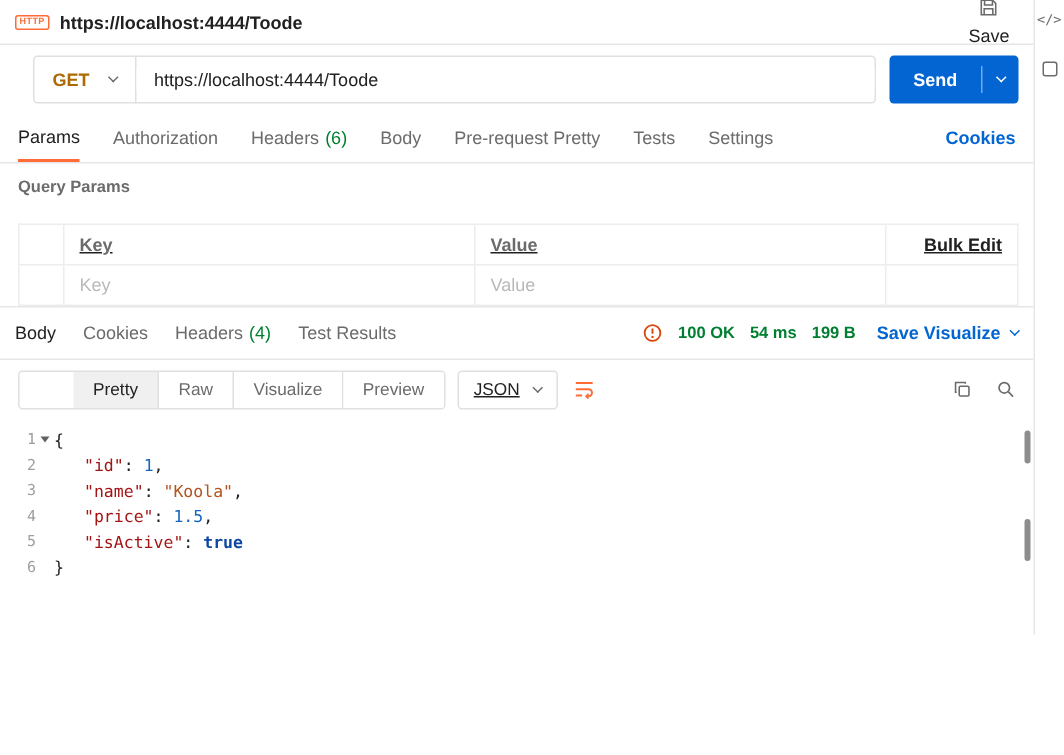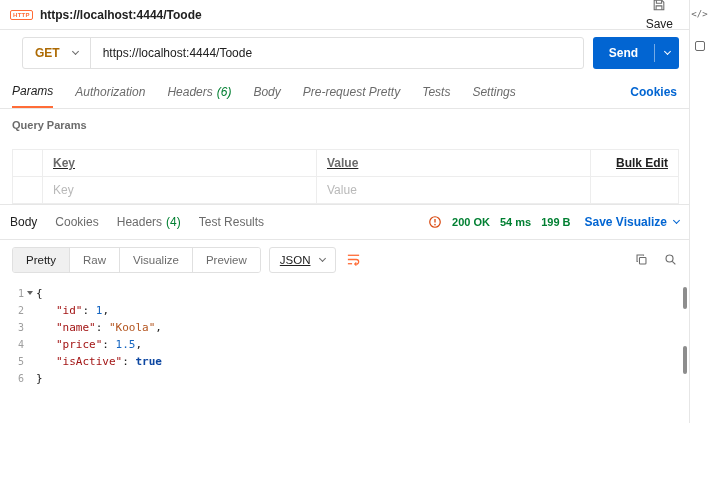--- a/index.html
+++ b/index.html
@@ -66,21 +66,21 @@
   }
   .chev.gray { color:#6b6b6b; }
   .chev.white { color:#fff; }
   .chev.blue { color:#0265d2; }
 
   
   .req-tabs {
     display:flex; align-items:stretch; gap:22px; padding:0 12px;
     height:32px; border-bottom:1px solid #e6e6e6;
   }
-  .req-tab { display:flex; align-items:center; color:#6b6b6b; cursor:pointer; font-size:12px;font-style:italic; }
+  .req-tab { display:flex; align-items:center; color:#6b6b6b; cursor:pointer; font-size:12px; }
   .req-tab.active { color:#212121; border-bottom:2px solid #ff6c37; font-weight:500; }
   .tab-count { color:#007f31; margin-left:4px; }
   .cookies-link { margin-left:auto; align-self:center; color:#0265d2; font-weight:600; font-size:12px; cursor:pointer; text-decoration:none; }
 
   
   .qp-title { margin:10px 12px 6px 12px; font-size:11px; font-weight:600; color:#6b6b6b; }
   .params-table { border-collapse:collapse; width:calc(100% - 22px); margin:12px 10px 0 12px; table-layout:fixed;text-decoration:underline; }
   .params-table th, .params-table td { border:1px solid #ededed; height:27px; padding:0 10px; text-align:left; }
   .params-table th { font-size:12px; font-weight:600; color:#6b6b6b; }
   .params-table th.bulk { text-align:right; color:#212121; font-weight:700; cursor:pointer; }
@@ -99,21 +99,21 @@
   }
   .resp-tabs { display:flex; align-items:center; gap:18px; }
   .resp-tab { color:#6b6b6b; cursor:pointer; font-size:12px; }
   .resp-tab.active { color:#212121; font-weight:500; }
   .resp-meta { margin-left:auto; display:flex; align-items:center; gap:10px; }
   .meta-green { color:#007f31; font-weight:600; font-size:11px; }
   .save-response { display:flex; align-items:center; gap:7px; color:#0265d2; font-weight:600; font-size:12px; cursor:pointer; text-decoration:none; margin-left:4px; }
 
   
   .resp-toolbar { display:flex; align-items:center; padding:7px 12px; }
-  .view-group { display:flex; border:1px solid #e0e0e0; border-radius:3px; overflow:hidden; }
+  .view-group { display:flex; border:1px solid #e0e0e0; border-radius:3px; overflow:hidden;padding-left:36px; }
   .seg {
     border:none; background:#fff; font:inherit; font-size:11.5px; color:#6b6b6b;
     padding:6px 13px; cursor:pointer; border-right:1px solid #e0e0e0;
   }
   .seg:last-child { border-right:none; }
   .seg.active { background:#f0f0f0; color:#212121; font-weight:500; }
   .json-dd {
     margin-left:8px; display:flex; align-items:center; gap:10px; border:1px solid #e0e0e0;
     background:#fff; border-radius:3px; padding:6px 10px; font:inherit; font-size:11.5px;
     color:#212121; cursor:pointer; font-weight:500;text-decoration:underline;
@@ -252,21 +252,21 @@
           <span class="resp-tab">Cookies</span>
           <span class="resp-tab"><span>Headers</span><span class="tab-count">(4)</span></span>
           <span class="resp-tab">Test Results</span>
         </div>
         <div class="resp-meta">
           <svg width="14" height="14" viewBox="0 0 16 16">
             <circle cx="8" cy="8" r="6" fill="none" stroke="#d9480f" stroke-width="1.4"></circle>
             <path d="M8 4.6v4" stroke="#d9480f" stroke-width="1.5"></path>
             <circle cx="8" cy="11" r="0.9" fill="#d9480f"></circle>
           </svg>
-          <span class="meta-green">200 OK</span>
+          <span class="meta-green">100 OK</span>
           <span class="meta-green">54 ms</span>
           <span class="meta-green">199 B</span>
           <a class="save-response">
             <span>Save Visualize</span>
             <span class="chev blue"></span>
           </a>
         </div>
       </div>
 
       <div class="resp-toolbar">

